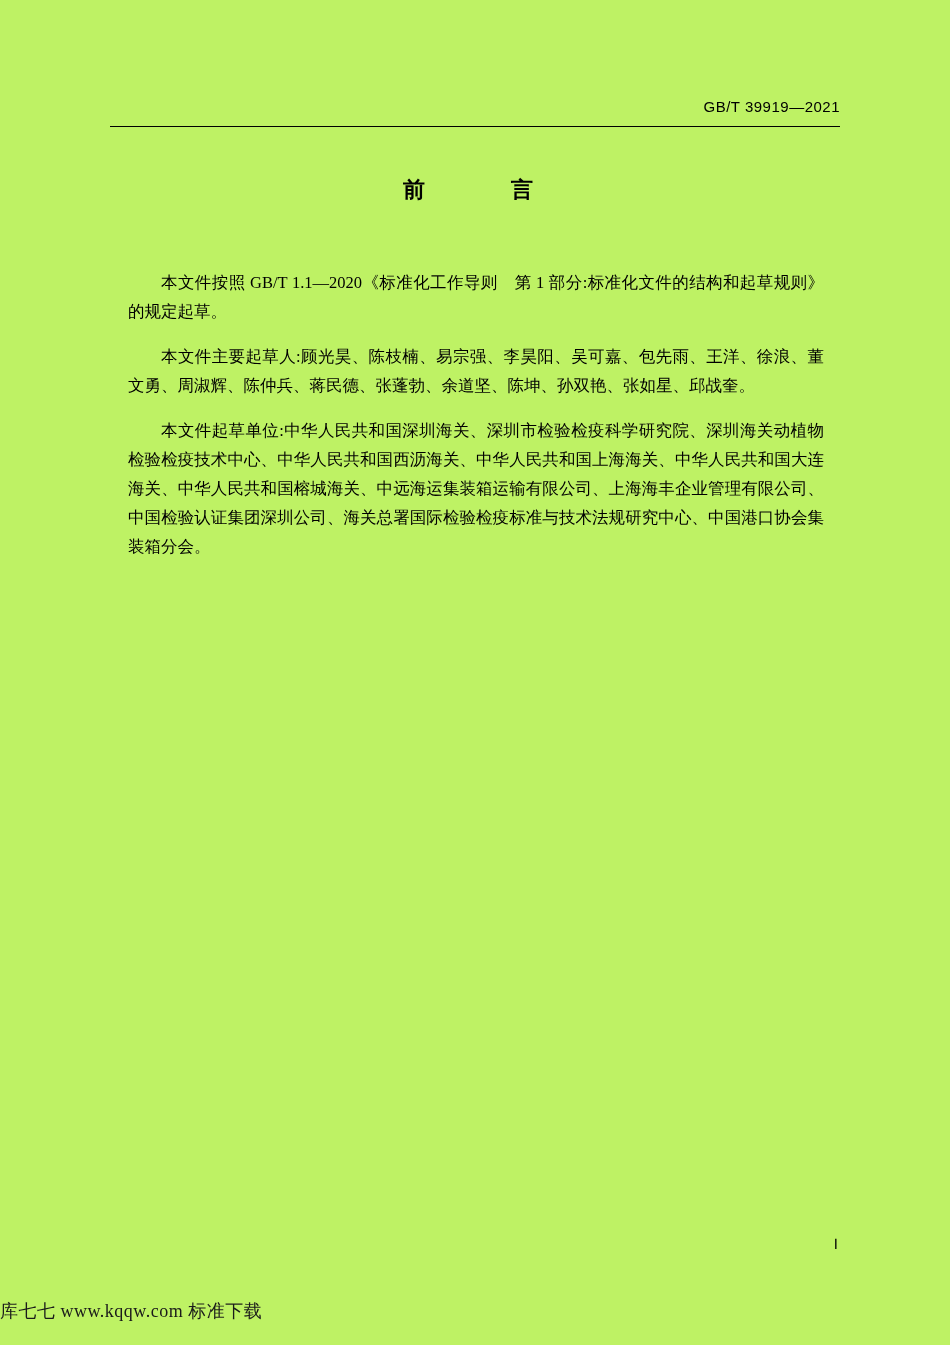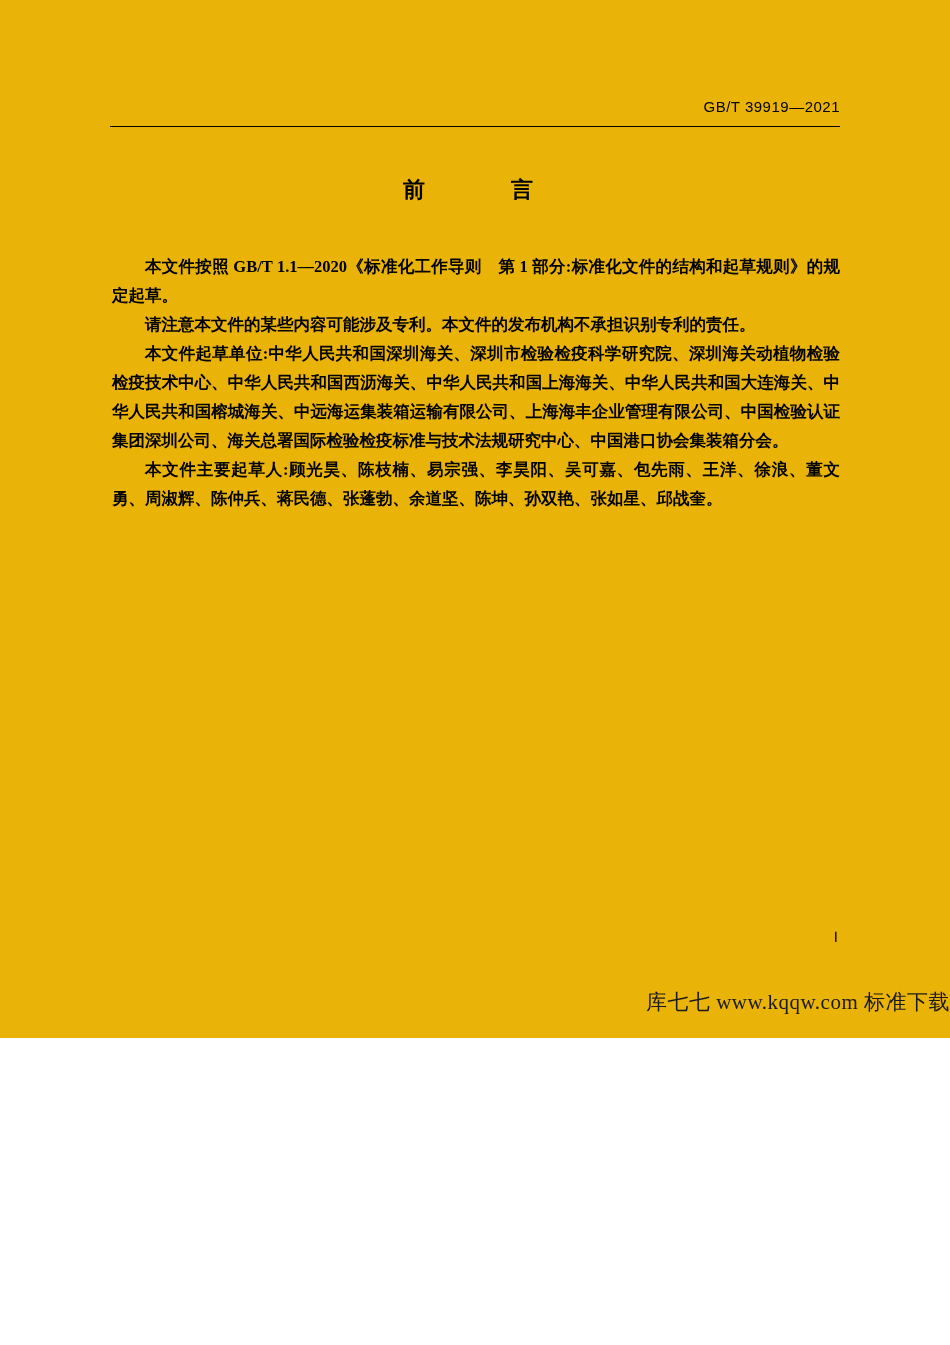--- a/index.html
+++ b/index.html
@@ -7,23 +7,23 @@
     padding: 0;
     background: #ffffff;
   }
   body {
     font-family: "Liberation Serif", "DejaVu Serif", serif;
     color: #000000;
   }
   .page {
     position: relative;
     width: 950px;
-    height: 1038px;
+    height: 1345px;
     margin: 0 auto;
-    background: #eab308;
+    background: #bef264;
     overflow: hidden;
   }
   .header {
     position: absolute;
     top: 98px;
     right: 110px;
     font-family: "Liberation Sans", sans-serif;
     font-size: 15px;
     letter-spacing: 0.5px;
     white-space: nowrap;
@@ -50,60 +50,58 @@
     position: absolute;
     top: 252px;
     left: 112px;
     width: 728px;
     font-size: 16.5px;
     line-height: 29px;
     text-align: justify;
     text-justify: inter-ideograph;
   }
   .body-text p {
-    margin: 0;
+    margin: 16px;
     text-indent: 2em;
-    font-weight: bold;
   }
   .page-number {
     position: absolute;
     bottom: 93px;
     right: 112px;
     font-family: "Liberation Sans", sans-serif;
     font-size: 14px;
   }
   .footer-mark {
     position: absolute;
     bottom: 22px;
     left: 0;
     width: 950px;
-    text-align: right;
-    font-size: 21px;
+    text-align: left;
+    font-size: 18px;
     color: #1a1a1a;
     letter-spacing: 0.5px;
   }
   .footer-mark .url {
     font-family: "Liberation Serif", serif;
   }
 </style>
 </head>
 <body>
 
 <div class="page">
 
   <div class="header">GB/T 39919—2021</div>
   <div class="header-rule"></div>
 
   <div class="title">前　　言</div>
 
   <div class="body-text">
     <p>本文件按照 GB/T 1.1—2020《标准化工作导则　第 1 部分:标准化文件的结构和起草规则》的规定起草。</p>
-    <p>请注意本文件的某些内容可能涉及专利。本文件的发布机构不承担识别专利的责任。</p>
+    <p>本文件主要起草人:顾光昊、陈枝楠、易宗强、李昊阳、吴可嘉、包先雨、王洋、徐浪、董文勇、周淑辉、陈仲兵、蒋民德、张蓬勃、余道坚、陈坤、孙双艳、张如星、邱战奎。</p>
     <p>本文件起草单位:中华人民共和国深圳海关、深圳市检验检疫科学研究院、深圳海关动植物检验检疫技术中心、中华人民共和国西沥海关、中华人民共和国上海海关、中华人民共和国大连海关、中华人民共和国榕城海关、中远海运集装箱运输有限公司、上海海丰企业管理有限公司、中国检验认证集团深圳公司、海关总署国际检验检疫标准与技术法规研究中心、中国港口协会集装箱分会。</p>
-    <p>本文件主要起草人:顾光昊、陈枝楠、易宗强、李昊阳、吴可嘉、包先雨、王洋、徐浪、董文勇、周淑辉、陈仲兵、蒋民德、张蓬勃、余道坚、陈坤、孙双艳、张如星、邱战奎。</p>
   </div>
 
   <div class="page-number">Ⅰ</div>
 
   <div class="footer-mark">
     <span>库七七</span>
     <span class="url">www.kqqw.com</span>
     <span>标准下载</span>
   </div>
 

